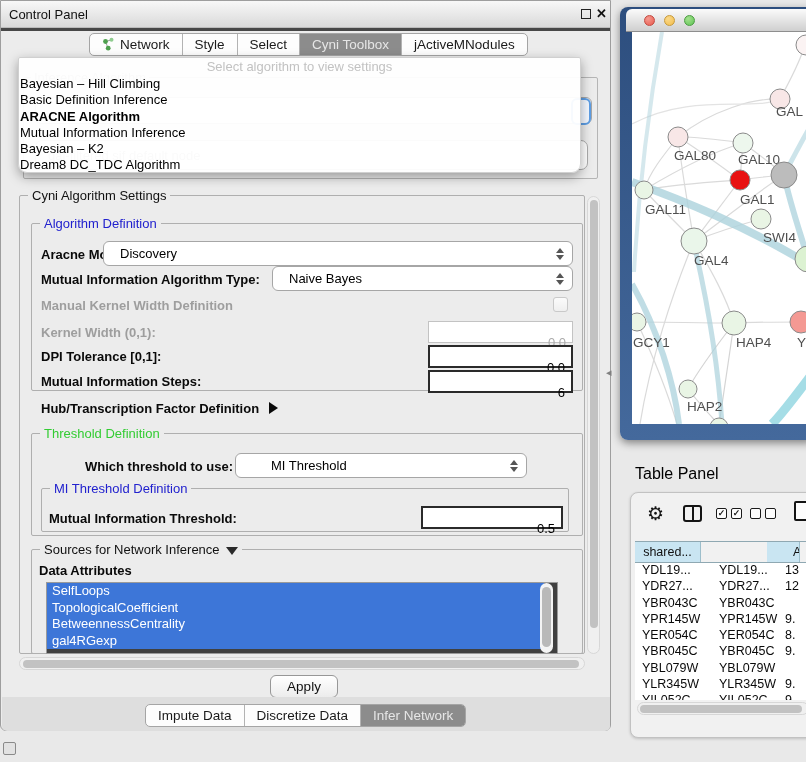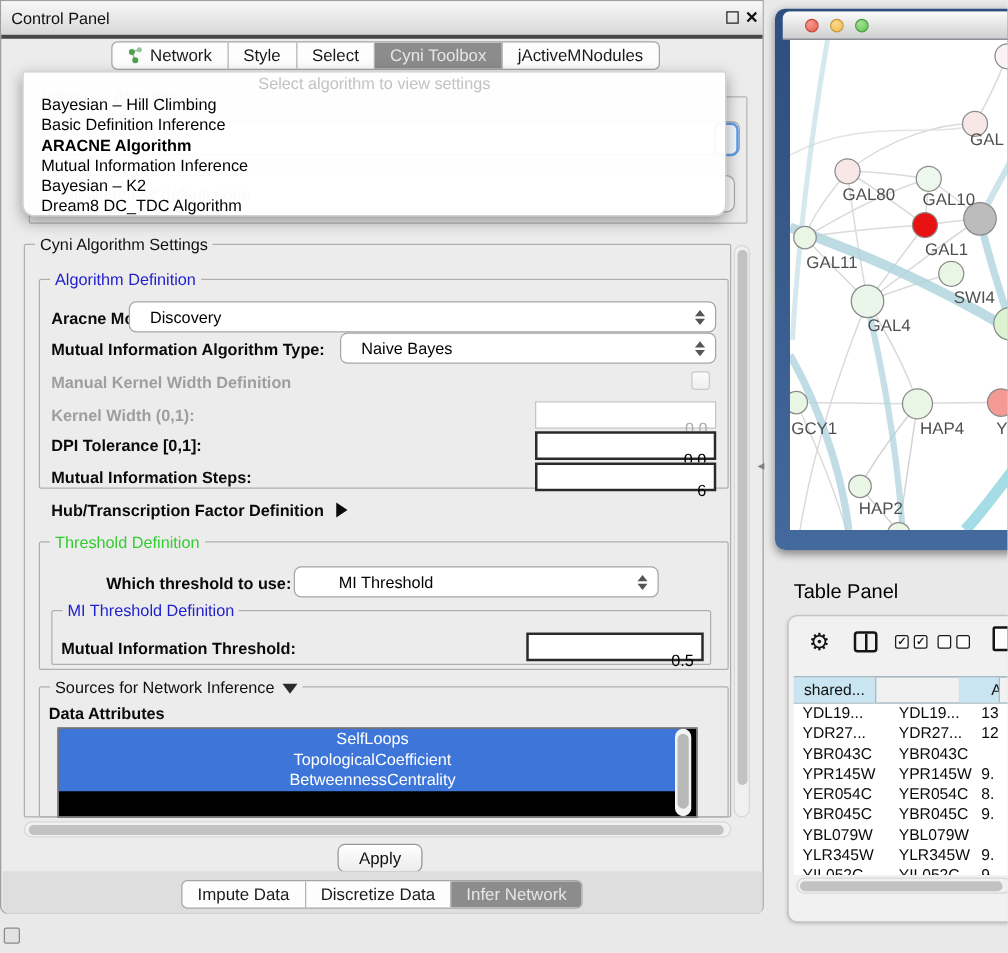--- a/index.html
+++ b/index.html
@@ -47,39 +47,39 @@
   .fieldlabel.disabled { color:#9E9E9E; }
   .numfield { background:#FFF; font-size:13px; text-align:right; padding:13px 6px 0 0; color:#000; }
   .numfield.strong { border:2px solid #2A2A2A; }
   .numfield.dim { border:1px solid #C3C3C3; color:#ACACAC; }
 
   
   #algo-popup { left:17px; top:56px; width:563px; height:116px;
     background:rgba(255,255,255,0.95); border:1px solid #D0D0D0; border-radius:2px 2px 9px 9px;
     box-shadow:0 4px 12px rgba(0,0,0,0.35); z-index:40; padding-top:1px; }
   #algo-placeholder { text-align:center; color:#C2C2C2; font-size:13px; height:17px; }
-  .algo-item { font-size:13px; color:#000; height:16.3px; padding-left:14px; white-space:nowrap; }
+  .algo-item { font-size:13px; color:#000; height:16.3px; padding-left:1px; white-space:nowrap; }
   .algo-item.bold { font-weight:bold; }
 
   
   #inference-group { left:22px; top:76px; width:575px; height:102px; border:1px solid #B5B5B5; }
   #inference-title { left:30px; top:69px; font-size:13px; color:#8F8F8F; background:#ECECEC; padding:0 3px;}
   #ghost-combo { left:34px; top:96px; width:557px; height:27px; }
   #ghost-combo .cap { position:absolute; right:0; top:0; width:20px; height:27px;
     border:2.5px solid #5E9EE4; border-radius:6px; background:#F4F8FF; }
   #ghost-field { left:34px; top:139px; width:553px; height:30px; background:#FFF;
     border:1px solid #ABABAB; border-radius:7px; font-size:13px; color:#9A9A9A; padding:7px 0 0 12px; }
 
   
   .sb-track-v { background:#F0F0F0; border:1px solid #D7D7D7; border-radius:7px; }
   .sb-thumb { position:absolute; background:#C2C2C2; border-radius:6px; }
   .sb-track-h { background:#F0F0F0; border:1px solid #D7D7D7; border-radius:7px; }
 
   
-  #attr-list { left:45px; top:581px; width:512px; height:72px; background:#000000; border:1px solid #9A9A9A; overflow:hidden;text-align:center; }
+  #attr-list { left:45px; top:581px; width:512px; height:72px; background:#404040; border:1px solid #9A9A9A; overflow:hidden; }
   .attr-item { height:16.5px; font-size:13px; color:#FFF; padding-left:5px; white-space:nowrap; }
   .attr-item.sel { background:#3D76D8; width:497px; }
 
   #apply-btn { left:269px; top:674px; width:68px; height:23px; border:1px solid #979797;
     border-radius:6px; background:linear-gradient(#FFFFFF,#ECECEC); font-size:13.5px;
     color:#111; text-align:center; padding-top:3px; }
 
   .tri-right { display:inline-block; width:0; height:0; border-top:6px solid transparent;
     border-bottom:6px solid transparent; border-left:9px solid #0A0A0A; margin-left:10px; vertical-align:-1px;}
   .tri-down-big { display:inline-block; width:0; height:0; border-left:6px solid transparent;
@@ -248,20 +248,21 @@
   <div class="abs numfield strong" style="left:420px; top:505px; width:142px; height:23px;">0.5</div>
 
   <div class="abs groupbox" style="left:30px; top:548px; width:552px; height:105px;">
     <span class="grouptitle"><span>Sources for Network Inference</span><span class="tri-down-big"></span></span>
   </div>
   <div class="abs fieldlabel" style="left:38px; top:562px;">Data Attributes</div>
   <div class="abs" id="attr-list">
       <div class="attr-item sel">SelfLoops</div>
       <div class="attr-item sel">TopologicalCoefficient</div>
       <div class="attr-item sel">BetweennessCentrality</div>
+      <div class="attr-item sel">gal4RGexp</div>
     </div>
   <div class="abs sb-track-v" style="left:539px; top:582px; width:13px; height:70px; border:none; background:#F4F4F4;">
     <span class="sb-thumb" style="left:2px; top:4px; width:9px; height:60px; background:#B9B9B9;"></span>
   </div>
 
   <div class="abs" id="apply-btn">Apply</div>
 
   <div class="abs" id="bottom-tab-band"></div>
   <div class="abs segmented" id="bottom-tabs">
     <div class="segment">

